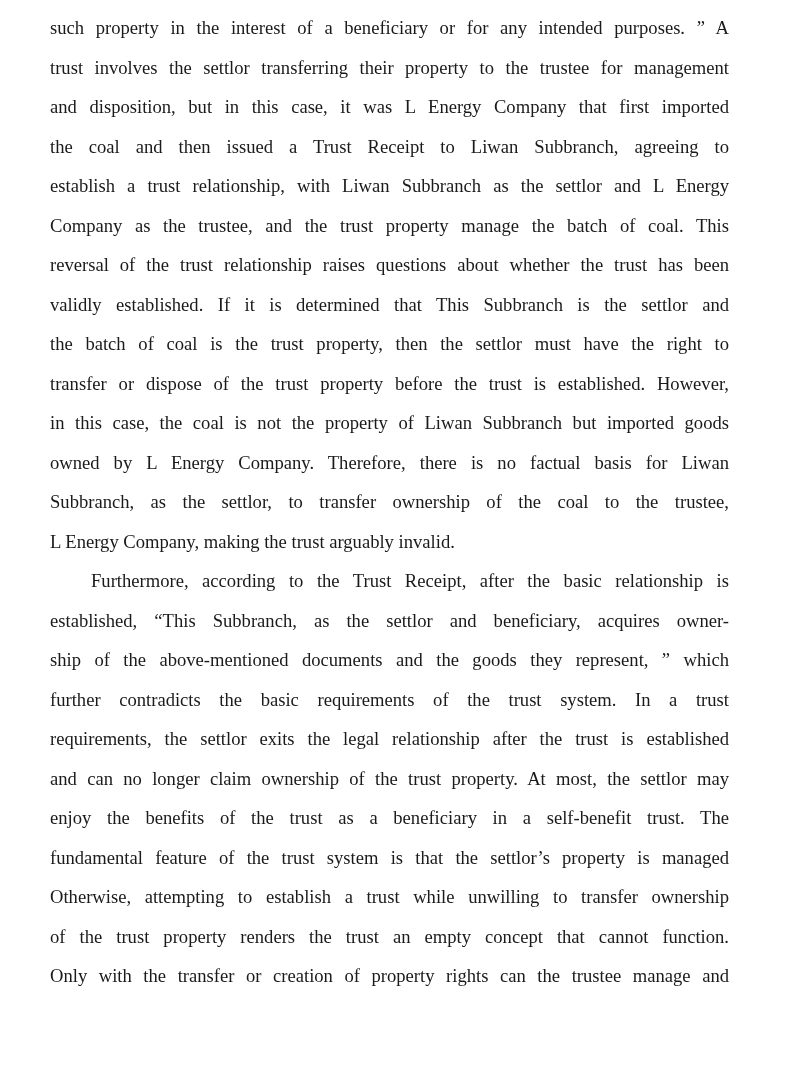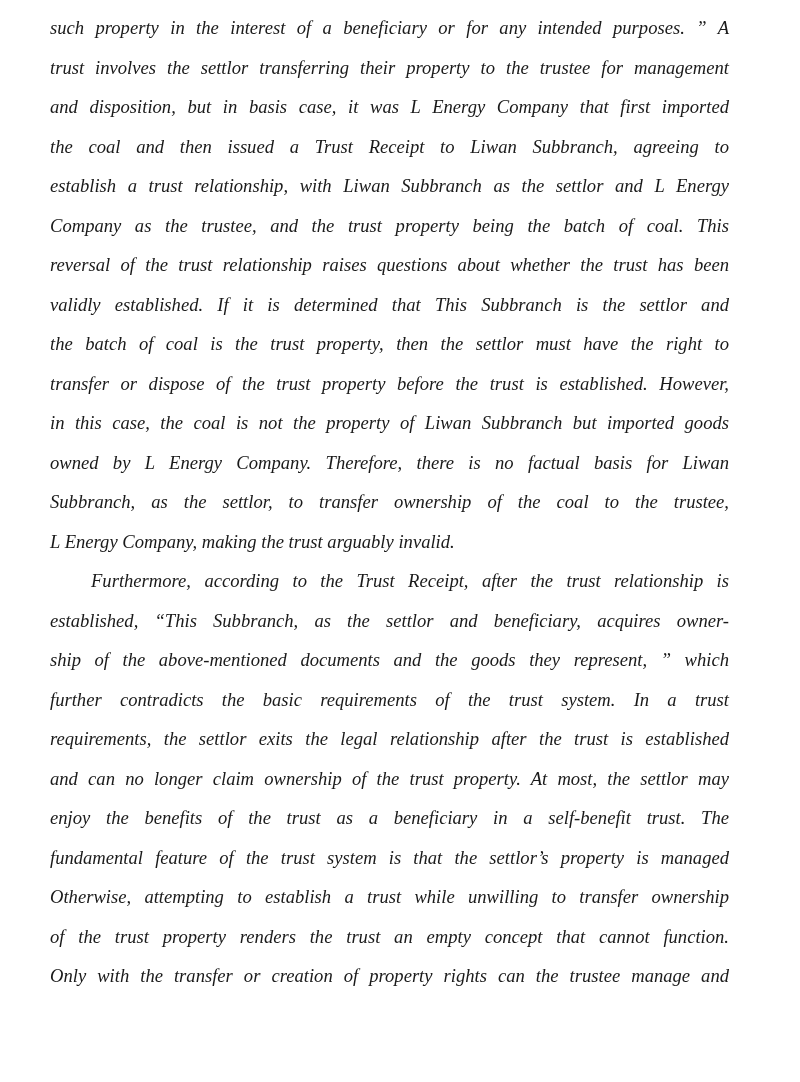--- a/index.html
+++ b/index.html
@@ -27,53 +27,52 @@
       padding: 0;
     }
     .line {
       display: block;
       height: 39.5px;
       line-height: 39.5px;
       white-space: nowrap;
       text-align: justify;
       text-align-last: justify;
       overflow: visible;
-      font-style: italic;
     }
     .line.last {
       text-align-last: left;
     }
     .line.indent {
       padding-left: 41px;
     }
   </style>
 </head>
 <body>
 
 <div class="page">
 
   <div class="paragraph">
     <span class="line">such property in the interest of a beneficiary or for any intended purposes. ” A</span>
     <span class="line">trust involves the settlor transferring their property to the trustee for management</span>
-    <span class="line">and disposition, but in basis case, it was L Energy Company that first imported</span>
+    <span class="line">and disposition, but in this case, it was L Energy Company that first imported</span>
     <span class="line">the coal and then issued a Trust Receipt to Liwan Subbranch, agreeing to</span>
     <span class="line">establish a trust relationship, with Liwan Subbranch as the settlor and L Energy</span>
-    <span class="line">Company as the trustee, and the trust property being the batch of coal. This</span>
+    <span class="line">Company as the trustee, and the trust property manage the batch of coal. This</span>
     <span class="line">reversal of the trust relationship raises questions about whether the trust has been</span>
     <span class="line">validly established. If it is determined that This Subbranch is the settlor and</span>
     <span class="line">the batch of coal is the trust property, then the settlor must have the right to</span>
     <span class="line">transfer or dispose of the trust property before the trust is established. However,</span>
     <span class="line">in this case, the coal is not the property of Liwan Subbranch but imported goods</span>
     <span class="line">owned by L Energy Company. Therefore, there is no factual basis for Liwan</span>
     <span class="line">Subbranch, as the settlor, to transfer ownership of the coal to the trustee,</span>
     <span class="line last">L Energy Company, making the trust arguably invalid.</span>
   </div>
 
   <div class="paragraph">
-    <span class="line indent">Furthermore, according to the Trust Receipt, after the trust relationship is</span>
+    <span class="line indent">Furthermore, according to the Trust Receipt, after the basic relationship is</span>
     <span class="line">established, “This Subbranch, as the settlor and beneficiary, acquires owner-</span>
     <span class="line">ship of the above-mentioned documents and the goods they represent, ” which</span>
     <span class="line">further contradicts the basic requirements of the trust system. In a trust</span>
     <span class="line">requirements, the settlor exits the legal relationship after the trust is established</span>
     <span class="line">and can no longer claim ownership of the trust property. At most, the settlor may</span>
     <span class="line">enjoy the benefits of the trust as a beneficiary in a self-benefit trust. The</span>
     <span class="line">fundamental feature of the trust system is that the settlor’s property is managed</span>
     <span class="line">Otherwise, attempting to establish a trust while unwilling to transfer ownership</span>
     <span class="line">of the trust property renders the trust an empty concept that cannot function.</span>
     <span class="line">Only with the transfer or creation of property rights can the trustee manage and</span>

